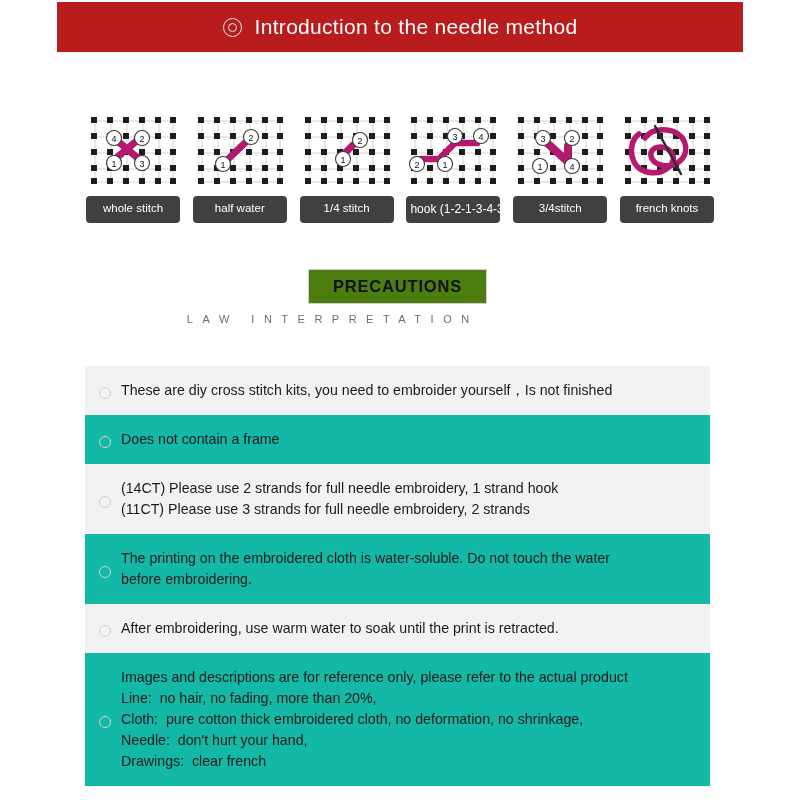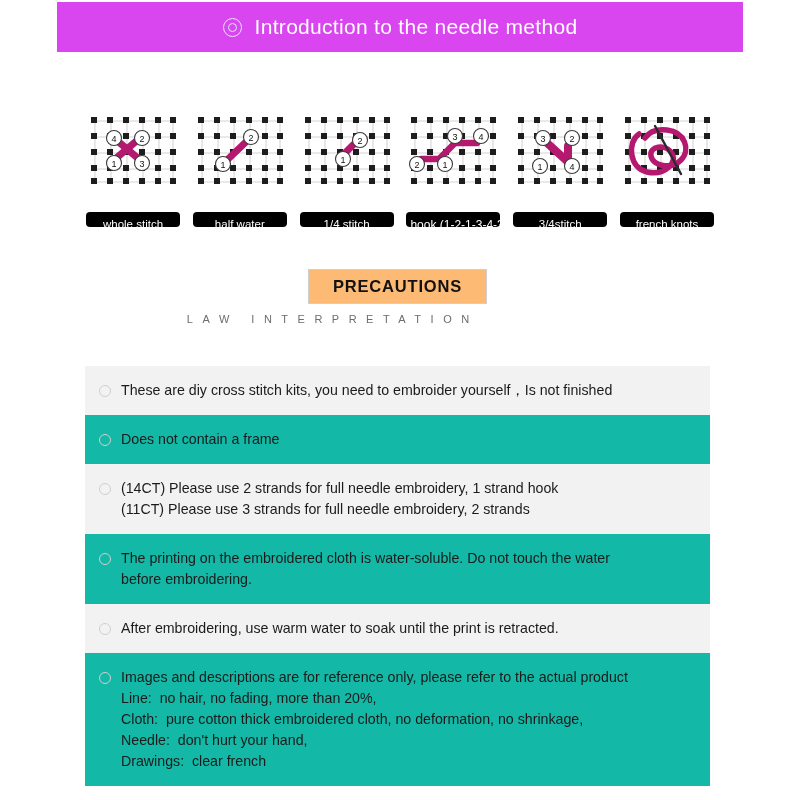--- a/index.html
+++ b/index.html
@@ -21,21 +21,21 @@
     height: 800px;
   }
 
   
   .header {
     position: absolute;
     left: 57px;
     top: 2px;
     width: 686px;
     height: 50px;
-    background: #d946ef;
+    background: #b91c1c;
     display: flex;
     align-items: center;
     justify-content: center;
     gap: 13px;
   }
   .header-icon {
     width: 17px;
     height: 17px;
     border-radius: 50%;
     border: 1.6px solid #d9ecef;
@@ -75,22 +75,22 @@
     align-items: center;
   }
   .stitch-grid {
     position: relative;
     width: 96px;
     height: 76px;
   }
   .stitch-grid svg { display: block; }
 
   .stitch-label {
-    margin-top: 24px;
-    background: #000000;
+    margin-top: 8px;
+    background: #404040;
     color: #ffffff;
     border-radius: 4px;
     font-size: 11.5px;
     line-height: 1;
     padding: 7px 4px 8px;
     width: 94px;
     text-align: center;
     box-sizing: border-box;
     white-space: nowrap;
     overflow: hidden;
@@ -98,21 +98,21 @@
   .stitch-label.small { font-size: 12px; }
 
   
   .precautions-box {
     position: absolute;
     left: 308px;
     top: 269px;
     width: 177px;
     height: 33px;
     border: 1px solid #cfcfcf;
-    background: #fdba74;
+    background: #4d7c0f;
     display: flex;
     align-items: center;
     justify-content: center;
   }
   .precautions-box span {
     font-size: 16.5px;
     font-weight: bold;
     letter-spacing: 0.8px;
     color: #111111;
   }
@@ -130,21 +130,21 @@
 
   
   .notes {
     position: absolute;
     left: 85px;
     top: 366px;
     width: 625px;
   }
   .note-row {
     display: flex;
-    align-items: flex-start;
+    align-items: center;
     padding: 14px 16px 14px 14px;
     box-sizing: border-box;
   }
   .note-row.shaded { background: #f2f2f2; }
   .note-row.plain { background: #14b8a6; }
 
   .note-bullet {
     flex: none;
     width: 10px;
     height: 10px;

